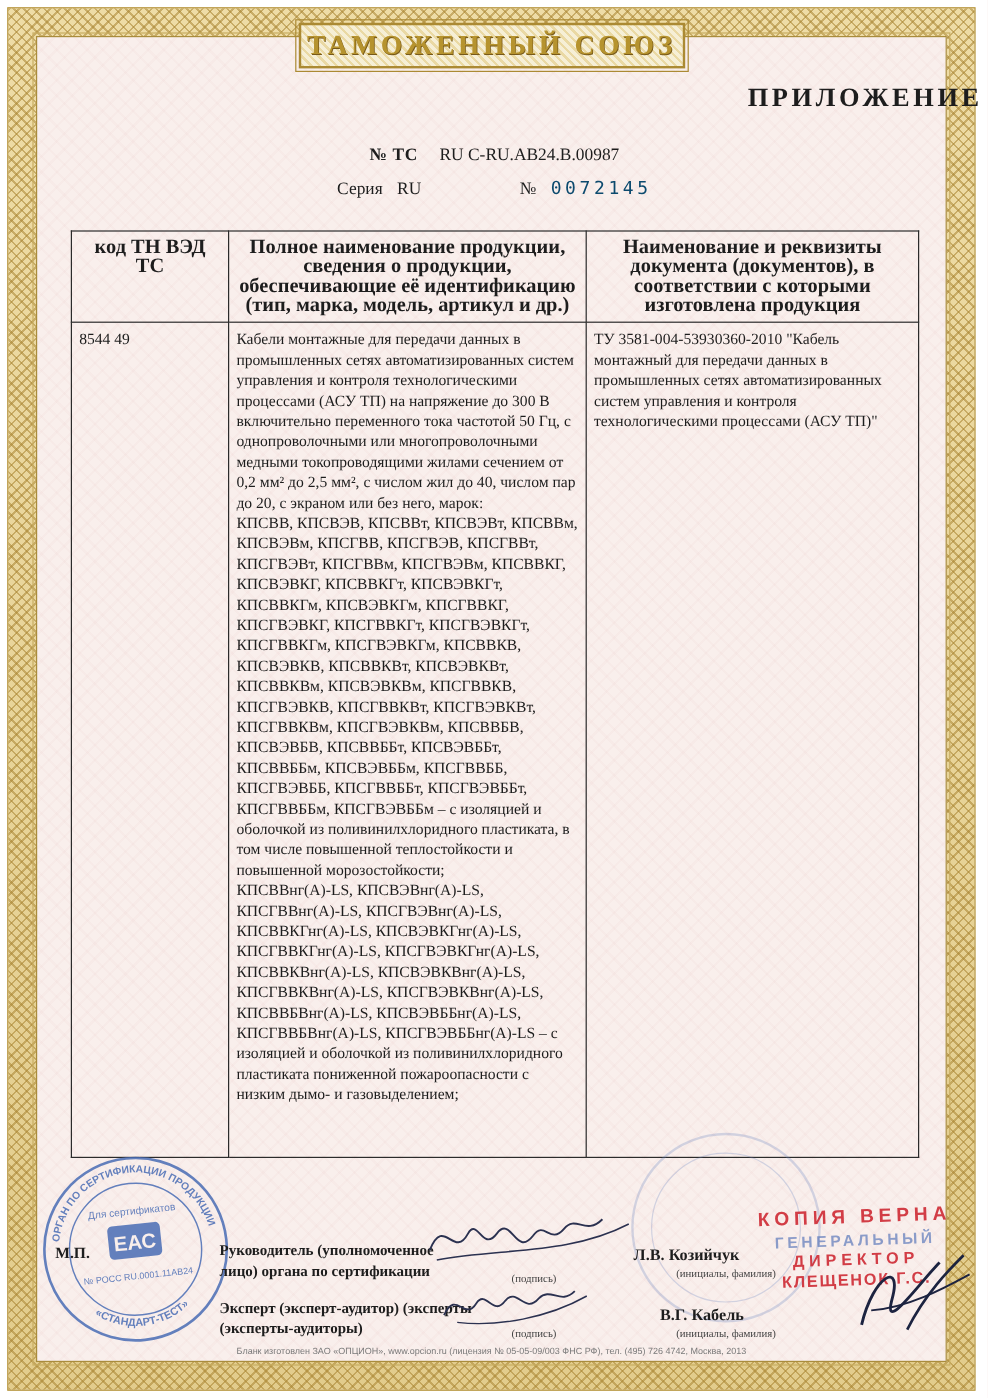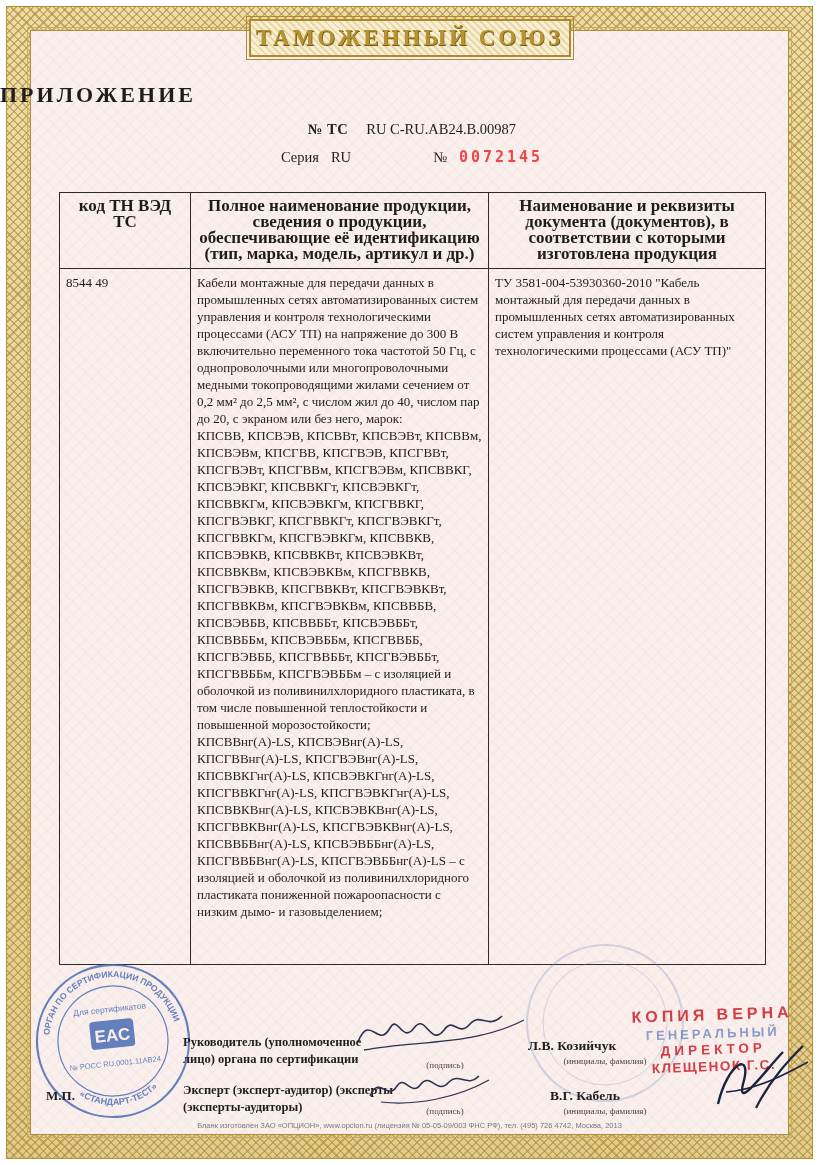--- a/index.html
+++ b/index.html
@@ -44,38 +44,38 @@
     display:flex;align-items:center;justify-content:center;
     box-sizing:border-box;
   }
   .banner-text{
     font-weight:bold;font-size:23px;letter-spacing:3px;
     color:#b6932e;
     text-shadow:0.6px 0.6px 0 #77591a;
     white-space:nowrap;
   }
   .title{
-    position:absolute;top:82px;left:0;width:100%;
-    text-align:left;font-size:22px;font-weight:bold;letter-spacing:3px;
+    position:absolute;top:68px;left:0;width:100%;
+    text-align:right;font-size:22px;font-weight:bold;letter-spacing:3px;
   }
   .cert-line{
     position:absolute;top:121px;left:59px;width:706px;
     display:flex;justify-content:center;align-items:baseline;gap:18px;
     font-size:14.5px;
   }
   .cert-line .b{font-weight:bold;letter-spacing:0.5px;}
   .series-line{
     position:absolute;top:148px;left:59px;width:706px;
     display:flex;justify-content:center;align-items:baseline;gap:12px;
     font-size:14.5px;
   }
   .series-gap{display:inline-block;width:58px;}
   .red-number{
     font-family:"DejaVu Sans Mono", monospace;
-    color:#ef4444;font-size:15px;letter-spacing:3px;font-weight:bold;
+    color:#0c4a6e;font-size:15px;letter-spacing:3px;font-weight:normal;
   }
   .caption{
     position:absolute;top:176px;left:0;width:100%;
     text-align:center;font-size:11.5px;font-weight:bold;
   }
   
   .table-wrap{position:absolute;top:192px;left:59px;}
   table.cert-table{
     border-collapse:collapse;table-layout:fixed;
     width:706px;height:773px;background:transparent;
@@ -85,21 +85,21 @@
     padding:5px 6px;box-sizing:border-box;
   }
   .cert-table th{
     font-size:17px;line-height:16px;font-weight:bold;text-align:center;
   }
   .cert-table td{font-size:13px;line-height:17px;text-align:left;}
   tr.hdr{height:76px;}
   .clip{max-height:683px;overflow:hidden;}
   .clip p{margin:0;}
   
-  .mp-label{position:absolute;left:46px;top:1088px;font-size:13px;font-weight:bold;}
+  .mp-label{position:absolute;left:46px;top:1036px;font-size:13px;font-weight:bold;}
   .sig-label{
     position:absolute;font-size:12.5px;line-height:16.5px;font-weight:bold;
   }
   .sig-label.head{left:183px;top:1034px;width:180px;}
   .sig-label.expert{left:183px;top:1082px;width:220px;}
   .small-caption{
     position:absolute;font-size:9px;color:#444;text-align:center;
   }
   .sig-name{position:absolute;font-size:13.5px;font-weight:bold;}
   .stamp-svg{position:absolute;left:28px;top:956px;transform:rotate(-6deg);opacity:.85;}

